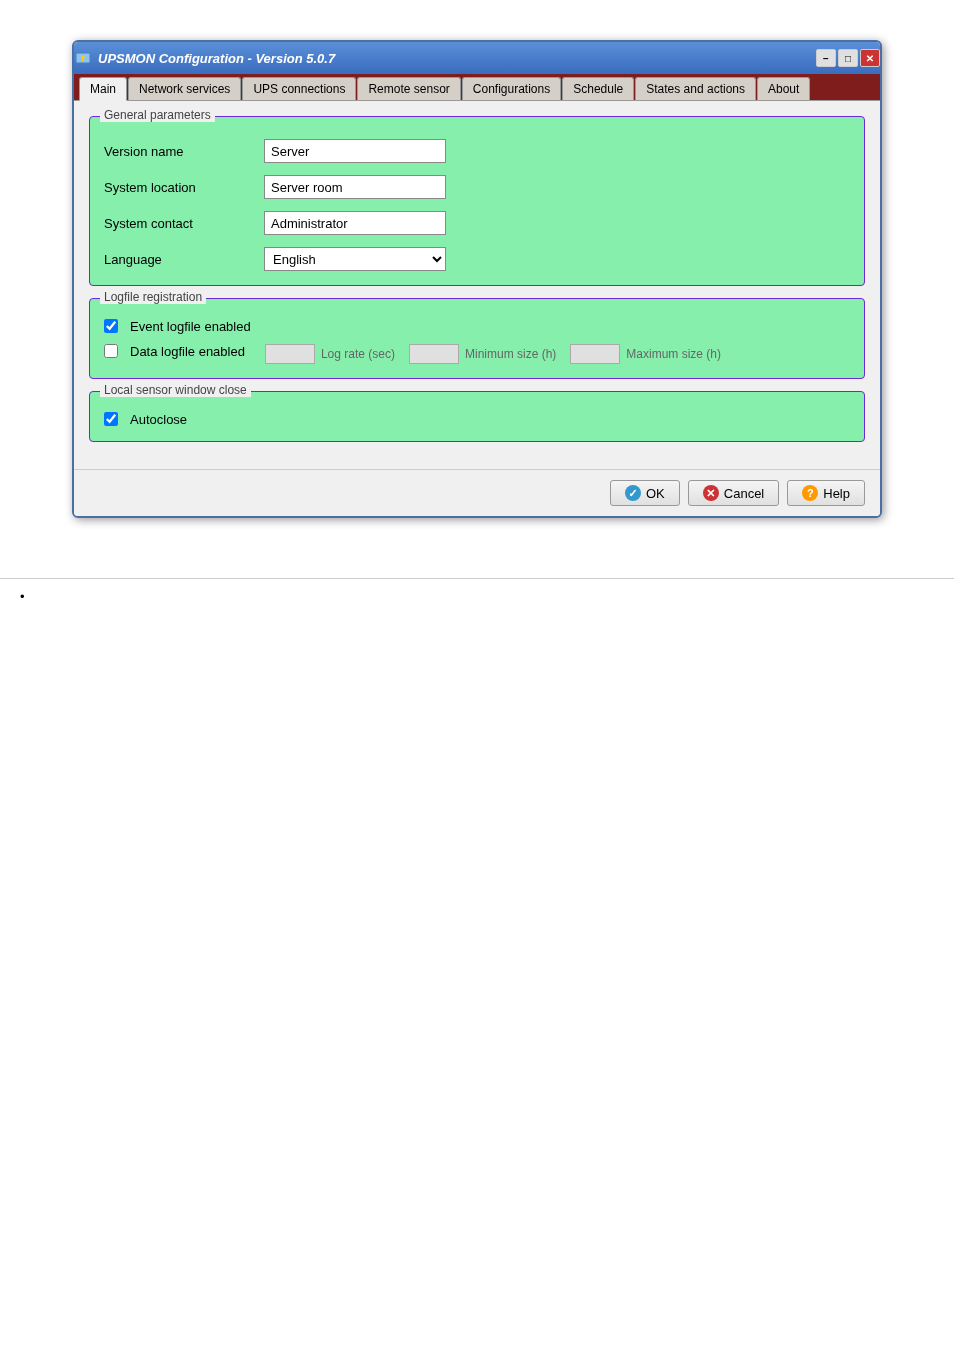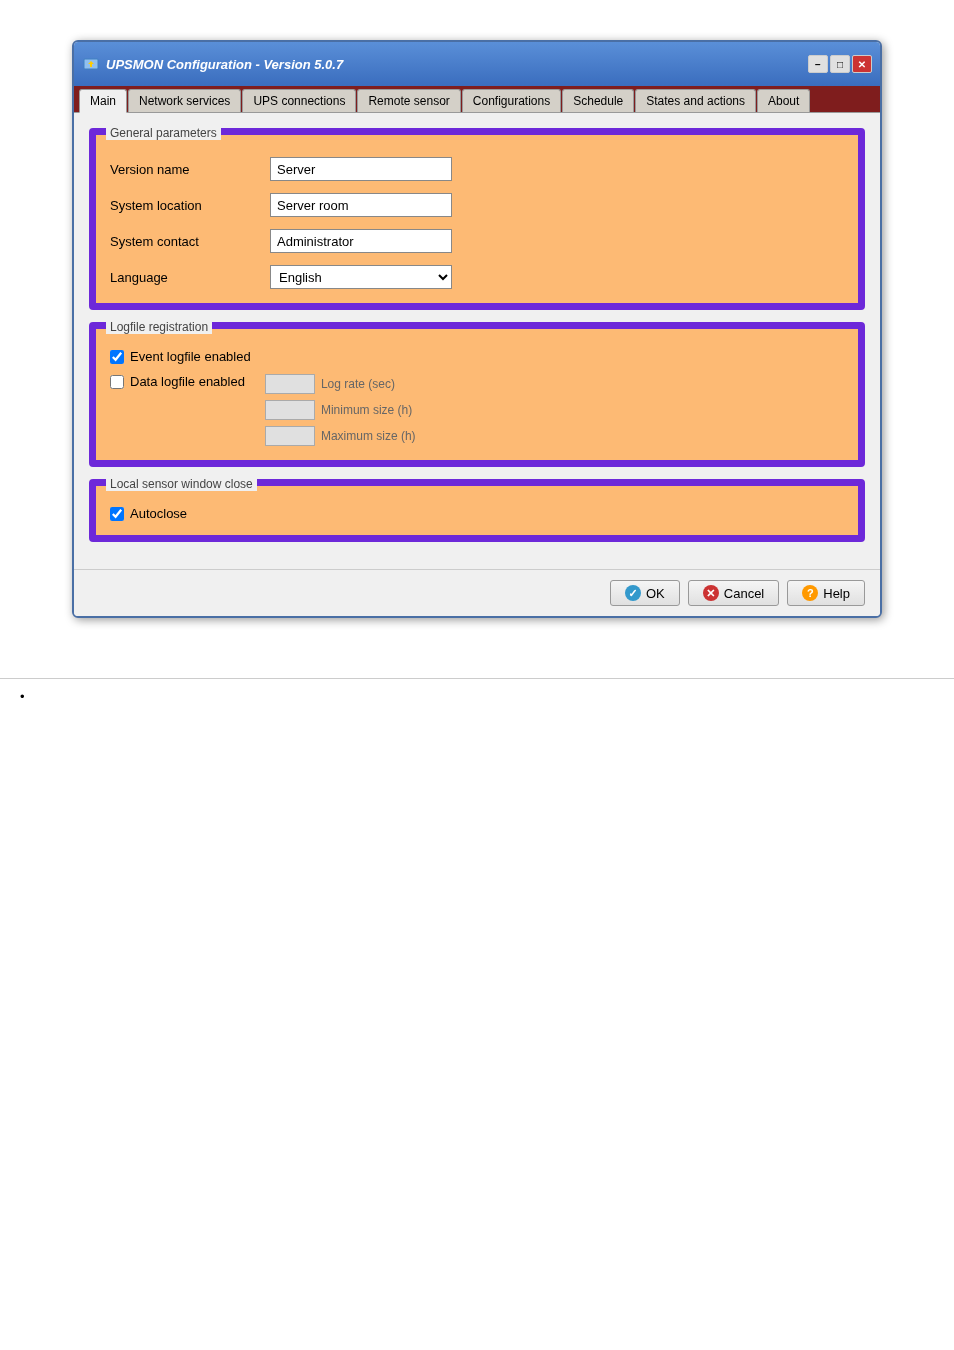--- a/index.html
+++ b/index.html
@@ -23,22 +23,22 @@
       box-shadow: 2px 2px 10px rgba(0,0,0,0.4);
       background: #f0f0f0;
       overflow: hidden;
     }
 
     .title-bar {
       background: linear-gradient(to bottom, #5a8fd8, #3a6dbe);
       display: flex;
       align-items: center;
       justify-content: space-between;
-      padding: 5px 8px;
-      height: 44px;
+      padding: 5px 0;
+      height: 32px;
     }
 
     .title-bar-left {
       display: flex;
       align-items: center;
       gap: 6px;
     }
 
     .title-bar-icon {
       width: 18px;
@@ -106,26 +106,26 @@
       margin-bottom: -1px;
       font-weight: normal;
     }
 
     .content-area {
       background: #f0f0f0;
       padding: 15px;
     }
 
     .section-group {
-      border: 7px solid #6d28d9;
+      border: 1px solid #6d28d9;
       border-radius: 4px;
       margin-bottom: 12px;
       padding: 10px 14px 14px 14px;
       position: relative;
-      background: #fdba74;
+      background: #86efac;
     }
 
     .section-legend {
       position: absolute;
       top: -9px;
       left: 10px;
       background: #f0f0f0;
       padding: 0 4px;
       font-size: 12px;
       color: #444;
@@ -156,22 +156,22 @@
       width: 182px;
       height: 24px;
       border: 1px solid #888;
       background: white;
       padding: 2px 4px;
       font-size: 13px;
     }
 
     .checkbox-row {
       display: flex;
-      align-items: flex-end;
-      gap: 6px;
+      align-items: flex-start;
+      gap: 12px;
       margin-top: 10px;
     }
 
     .checkbox-row input[type="checkbox"] {
       width: 14px;
       height: 14px;
     }
 
     .checkbox-label {
       font-size: 13px;
@@ -308,21 +308,21 @@
           <input type="checkbox" checked="" style="">
           <span class="checkbox-label">Event logfile enabled</span>
         </div>
 
         <div style="display:flex; align-items:flex-start; margin-top:10px;">
           <div class="checkbox-row" style="margin-top:0;">
             <input type="checkbox" style="">
             <span class="checkbox-label">Data logfile enabled</span>
           </div>
 
-          <div style="margin-left: 20px; display:flex; flex-direction:column; gap:6px;">
+          <div style="margin-left: 20px; display:flex; gap:14px;">
             <div class="sub-input-row">
               <input class="sub-input-box" type="text" disabled="" style="">
               <span class="sub-input-label">Log rate (sec)</span>
             </div>
             <div class="sub-input-row">
               <input class="sub-input-box" type="text" disabled="" style="">
               <span class="sub-input-label">Minimum size (h)</span>
             </div>
             <div class="sub-input-row">
               <input class="sub-input-box" type="text" disabled="" style="">

